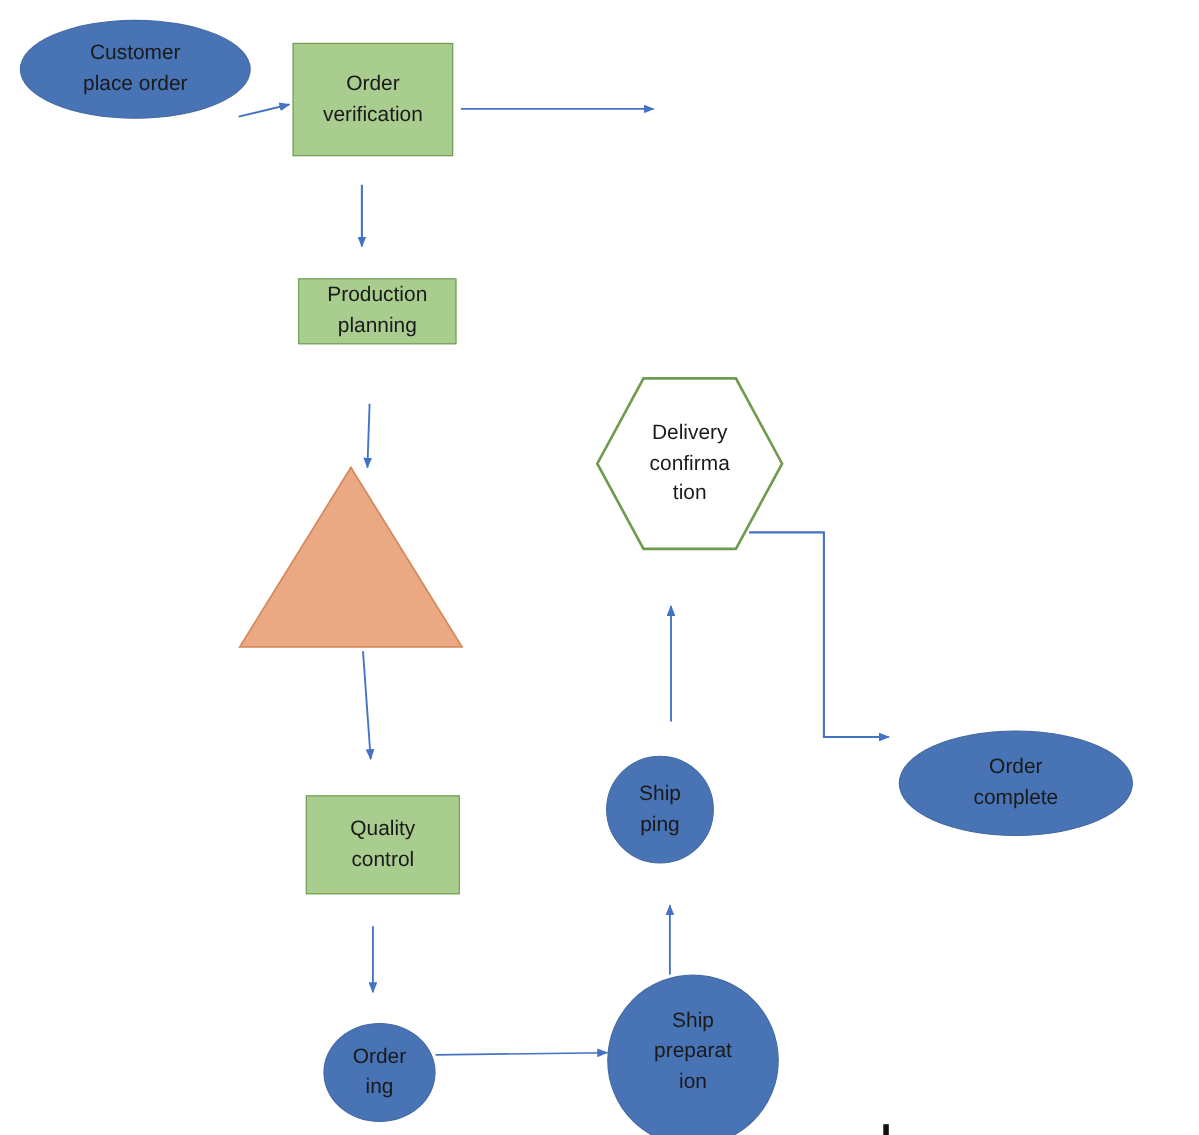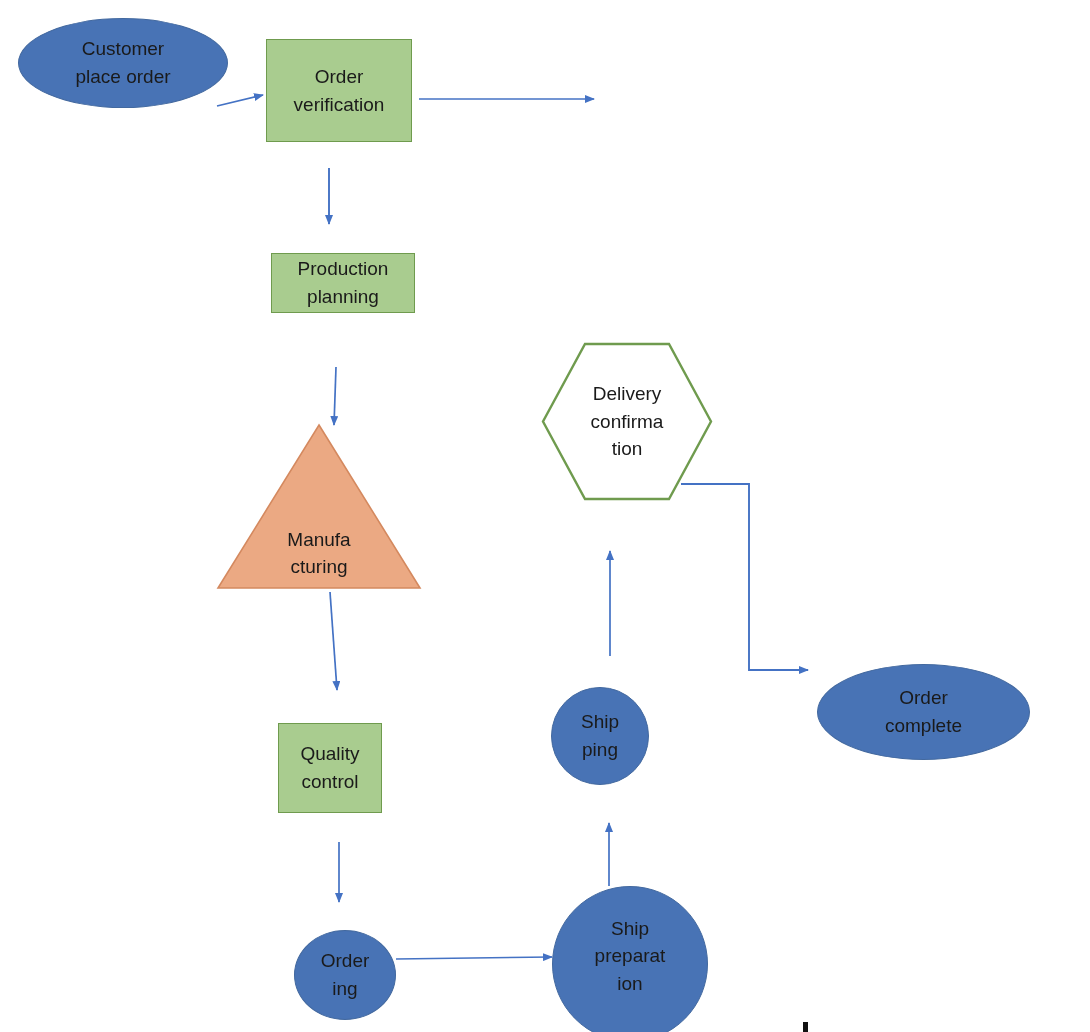--- a/index.html
+++ b/index.html
@@ -141,34 +141,32 @@
 
   <div class="node boxshape" style="left:271px; top:253px; width:144px; height:60px;">
     <span class="lbl">Production
 planning</span>
   </div>
 
   <div class="node tri-wrap" style="left:217px; top:424px; width:204px; height:165px;">
     <svg class="svgshape" width="204" height="165" viewBox="0 0 204 165">
       <polygon points="102,1 203,164 1,164" fill="#EBA983" stroke="#D4895F" stroke-width="1.6"></polygon>
     </svg>
-    <span class="lbl">Manufa
-cturing</span>
   </div>
 
   <div class="node hex-wrap" style="left:541px; top:342px; width:172px; height:159px;">
     <svg class="svgshape" width="172" height="159" viewBox="0 0 172 159">
       <polygon points="44,2 128,2 170,79.5 128,157 44,157 2,79.5" fill="#FFFFFF" stroke="#6F9B4E" stroke-width="2.4"></polygon>
     </svg>
     <span class="lbl">Delivery
 confirma
 tion</span>
   </div>
 
-  <div class="node boxshape" style="left:278px; top:723px; width:104px; height:90px;">
+  <div class="node boxshape" style="left:278px; top:723px; width:140px; height:90px;">
     <span class="lbl">Quality
 control</span>
   </div>
 
   <div class="node ellipse" style="left:551px; top:687px; width:98px; height:98px;">
     <span class="lbl">Ship
 ping</span>
   </div>
 
   <div class="node ellipse" style="left:817px; top:664px; width:213px; height:96px;">

